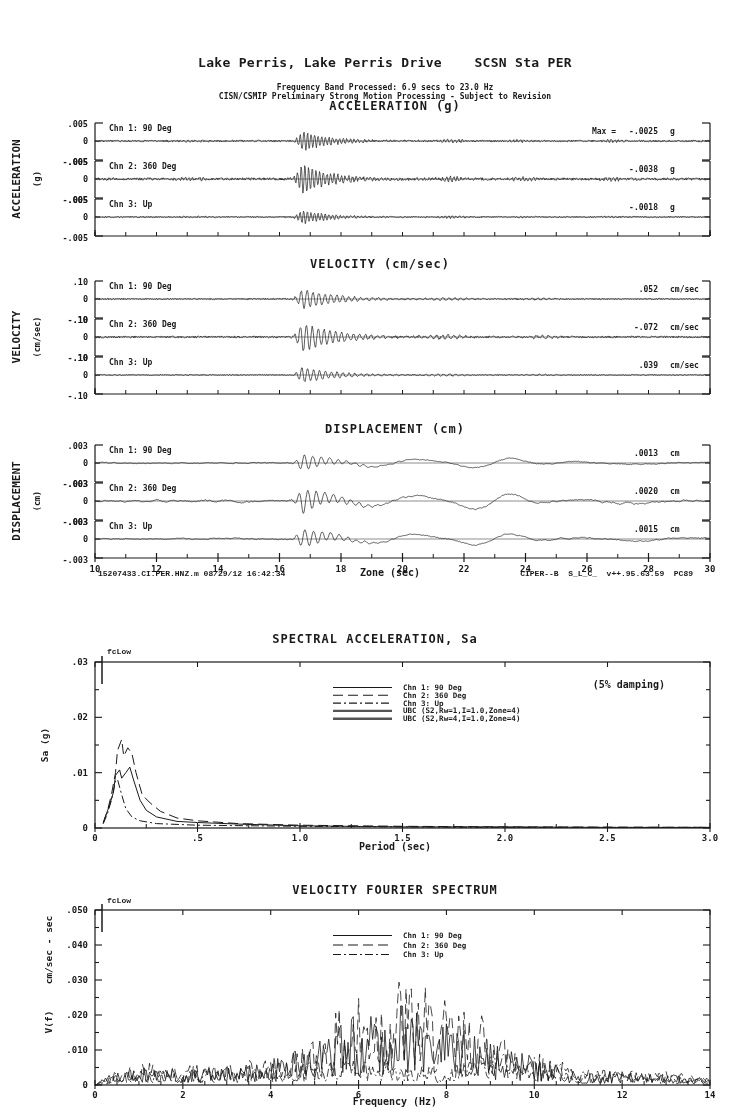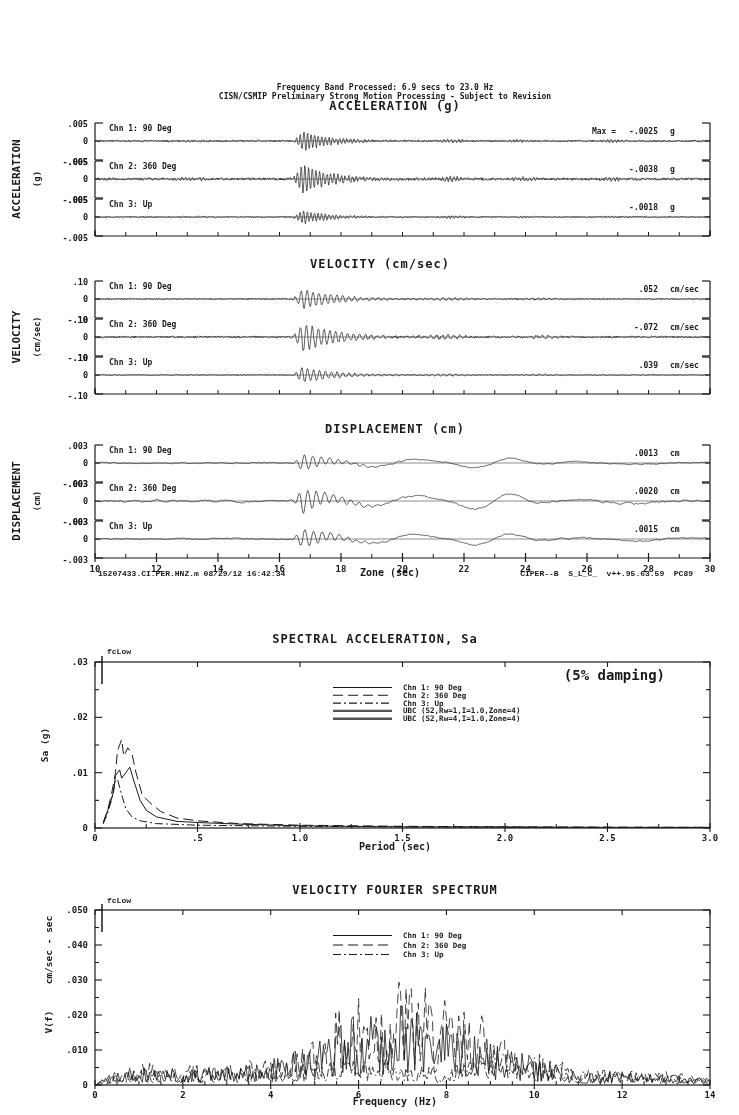--- a/index.html
+++ b/index.html
@@ -7,21 +7,21 @@
         font-family:"DejaVu Sans Mono","Liberation Mono",monospace;font-weight:bold;color:#1a1a1a;}
   .abs{position:absolute;}
   .txt{white-space:pre;line-height:1.05;}
   .ctr{transform:translateX(-50%);}
   .rot{position:absolute;transform:translate(-50%,-50%) rotate(-90deg);white-space:pre;}
   .h12{font-size:13px;letter-spacing:0.3px;}
   .h34{font-size:8px;}
   .ptitle{font-size:12px;letter-spacing:1px;}
   .cap{font-size:10px;}
   .small{font-size:8px;font-family:Liberation Mono, monospace;}
-  .ann{font-size:14px;}
+  .ann{font-size:10px;margin-top:12px;}
   svg text{font-family:"DejaVu Sans Mono","Liberation Mono",monospace;font-weight:bold;fill:#1a1a1a;}
 </style>
 </head>
 <body>
 
 <div class="page">
 
   <svg id="gfx" class="abs" style="left:0;top:0" width="739" height="1115">
       <g>
         <line x1="95" y1="123" x2="95" y2="160" stroke="#1a1a1a" stroke-width="1.2"></line>
@@ -398,20 +398,21 @@
         <line x1="333" y1="945" x2="392" y2="945" stroke="#1a1a1a" stroke-width="1.1" stroke-dasharray="10,5"></line>
         <text x="403" y="947.5" text-anchor="start" font-size="7.5">Chn 2: 360 Deg</text>
         <line x1="333" y1="954.5" x2="392" y2="954.5" stroke="#1a1a1a" stroke-width="1.1" stroke-dasharray="8,3,2,3"></line>
         <text x="403" y="957" text-anchor="start" font-size="7.5">Chn 3: Up</text>
         <path d="M95.0 1085.0L96.8 1084.5L98.5 1083.4L100.3 1082.7L102.0 1079.7L103.8 1081.7L105.5 1078.0L107.3 1081.4L109.1 1083.7L110.8 1078.3L112.6 1076.5L114.3 1081.3L116.1 1081.0L117.8 1073.0L119.6 1079.8L121.4 1081.7L123.1 1081.0L124.9 1074.4L126.6 1072.3L128.4 1079.8L130.1 1080.1L131.9 1075.6L133.7 1080.5L135.4 1077.7L137.2 1081.0L138.9 1075.4L140.7 1078.6L142.4 1082.3L144.2 1067.8L146.0 1080.6L147.7 1082.4L149.5 1072.2L151.2 1075.8L153.0 1075.5L154.7 1070.5L156.5 1080.3L158.3 1071.5L160.0 1076.5L161.8 1074.9L163.5 1080.9L165.3 1080.8L167.0 1072.0L168.8 1075.4L170.6 1079.9L172.3 1069.2L174.1 1072.5L175.8 1080.5L177.6 1082.6L179.3 1080.5L181.1 1082.9L182.9 1077.0L184.6 1081.2L186.4 1075.6L188.1 1081.9L189.9 1078.3L191.6 1069.9L193.4 1071.9L195.2 1078.4L196.9 1070.8L198.7 1082.2L200.4 1081.0L202.2 1075.6L203.9 1069.3L205.7 1069.2L207.5 1075.0L209.2 1068.2L211.0 1079.9L212.7 1075.0L214.5 1079.8L216.2 1074.8L218.0 1079.9L219.8 1080.2L221.5 1069.0L223.3 1074.5L225.0 1080.0L226.8 1080.9L228.5 1068.0L230.3 1078.7L232.1 1072.1L233.8 1081.4L235.6 1077.9L237.3 1073.7L239.1 1079.3L240.8 1069.1L242.6 1071.7L244.4 1073.2L246.1 1067.1L247.9 1082.2L249.6 1065.5L251.4 1078.9L253.1 1074.3L254.9 1081.8L256.7 1064.8L258.4 1071.9L260.2 1078.9L261.9 1072.3L263.7 1078.2L265.4 1070.8L267.2 1072.5L269.0 1079.8L270.7 1078.2L272.5 1063.9L274.2 1076.7L276.0 1081.5L277.7 1058.5L279.5 1071.7L281.3 1060.2L283.0 1062.2L284.8 1071.2L286.5 1063.4L288.3 1078.5L290.0 1077.1L291.8 1075.8L293.6 1053.0L295.3 1051.0L297.1 1077.4L298.8 1079.3L300.6 1066.4L302.3 1067.7L304.1 1054.4L305.9 1075.4L307.6 1067.0L309.4 1051.8L311.1 1070.2L312.9 1075.2L314.6 1077.1L316.4 1070.7L318.2 1054.7L319.9 1041.0L321.7 1069.2L323.4 1046.5L325.2 1054.2L326.9 1052.5L328.7 1039.1L330.5 1053.4L332.2 1076.2L334.0 1075.3L335.7 1036.4L337.5 1037.2L339.2 1029.4L341.0 1025.3L342.8 1072.5L344.5 1039.9L346.3 1069.4L348.0 1042.3L349.8 1065.9L351.5 1019.6L353.3 1016.6L355.1 1075.7L356.8 1053.7L358.6 1075.3L360.3 1075.5L362.1 1038.5L363.8 1072.3L365.6 1058.2L367.4 1038.9L369.1 1045.8L370.9 1016.5L372.6 1039.4L374.4 1024.2L376.1 1027.9L377.9 1034.2L379.7 1072.1L381.4 1036.8L383.2 1074.4L384.9 1030.0L386.7 1060.4L388.4 1065.4L390.2 1042.3L392.0 1070.4L393.7 1066.9L395.5 1040.3L397.2 1060.7L399.0 1060.3L400.7 1005.9L402.5 1006.2L404.3 1060.1L406.0 1026.9L407.8 1072.9L409.5 1049.4L411.3 1018.9L413.0 1025.5L414.8 1070.4L416.6 1012.9L418.3 1045.9L420.1 1026.4L421.8 1029.8L423.6 1072.1L425.3 1036.1L427.1 1035.7L428.9 1035.2L430.6 1043.8L432.4 1058.2L434.1 1063.9L435.9 1056.6L437.6 1045.5L439.4 1039.4L441.2 1062.2L442.9 1027.1L444.7 1060.3L446.4 1023.8L448.2 1056.4L449.9 1035.3L451.7 1035.1L453.5 1058.2L455.2 1071.6L457.0 1033.4L458.7 1042.3L460.5 1073.3L462.2 1049.9L464.0 1030.2L465.8 1073.6L467.5 1076.0L469.3 1071.9L471.0 1074.5L472.8 1070.0L474.5 1036.3L476.3 1066.0L478.1 1075.7L479.8 1046.8L481.6 1058.7L483.3 1058.5L485.1 1065.8L486.8 1048.3L488.6 1072.9L490.4 1044.0L492.1 1063.4L493.9 1066.5L495.6 1079.8L497.4 1046.2L499.1 1069.9L500.9 1072.4L502.7 1066.2L504.4 1077.4L506.2 1069.3L507.9 1070.6L509.7 1070.2L511.4 1051.7L513.2 1063.5L515.0 1071.6L516.7 1057.1L518.5 1069.0L520.2 1080.6L522.0 1053.4L523.7 1068.8L525.5 1069.9L527.3 1069.4L529.0 1055.2L530.8 1058.9L532.5 1062.1L534.3 1079.7L536.0 1063.2L537.8 1081.5L539.6 1060.9L541.3 1081.3L543.1 1070.4L544.8 1073.4L546.6 1070.5L548.3 1079.2L550.1 1076.9L551.9 1069.0L553.6 1078.4L555.4 1064.8L557.1 1067.0L558.9 1072.7L560.6 1073.8L562.4 1079.4L564.2 1081.3L565.9 1080.2L567.7 1076.7L569.4 1082.3L571.2 1080.0L572.9 1071.0L574.7 1075.1L576.5 1079.9L578.2 1076.4L580.0 1081.0L581.7 1083.2L583.5 1083.1L585.2 1083.0L587.0 1083.3L588.8 1079.2L590.5 1073.8L592.3 1073.9L594.0 1082.4L595.8 1079.1L597.5 1076.5L599.3 1082.3L601.1 1082.9L602.8 1077.2L604.6 1083.3L606.3 1077.9L608.1 1082.2L609.8 1071.2L611.6 1082.2L613.4 1074.5L615.1 1071.8L616.9 1073.4L618.6 1079.4L620.4 1082.9L622.1 1071.7L623.9 1076.4L625.7 1077.2L627.4 1077.0L629.2 1079.5L630.9 1073.1L632.7 1082.4L634.4 1079.5L636.2 1078.4L638.0 1081.3L639.7 1077.9L641.5 1076.0L643.2 1077.4L645.0 1078.3L646.7 1079.9L648.5 1081.2L650.3 1074.3L652.0 1082.0L653.8 1079.2L655.5 1080.5L657.3 1078.4L659.0 1080.3L660.8 1074.9L662.6 1076.8L664.3 1082.8L666.1 1079.4L667.8 1081.0L669.6 1081.3L671.3 1079.5L673.1 1083.3L674.9 1080.6L676.6 1082.0L678.4 1075.8L680.1 1083.4L681.9 1080.1L683.6 1083.1L685.4 1082.2L687.2 1082.1L688.9 1082.0L690.7 1079.7L692.4 1082.6L694.2 1083.9L695.9 1079.1L697.7 1079.7L699.5 1080.6L701.2 1078.4L703.0 1080.7L704.7 1082.6L706.5 1078.0L708.2 1079.7L710.0 1083.7" fill="none" stroke="#1a1a1a" stroke-width="0.8"></path>
         <path d="M95.0 1085.0L96.8 1084.5L98.5 1082.6L100.3 1081.7L102.0 1083.4L103.8 1080.8L105.5 1082.3L107.3 1078.8L109.1 1075.4L110.8 1079.4L112.6 1081.5L114.3 1072.6L116.1 1074.0L117.8 1080.0L119.6 1081.1L121.4 1076.3L123.1 1072.3L124.9 1073.2L126.6 1082.4L128.4 1075.0L130.1 1066.1L131.9 1081.7L133.7 1070.8L135.4 1081.6L137.2 1077.5L138.9 1081.0L140.7 1078.9L142.4 1064.1L144.2 1071.3L146.0 1081.6L147.7 1079.4L149.5 1063.3L151.2 1072.9L153.0 1064.7L154.7 1076.9L156.5 1074.1L158.3 1081.7L160.0 1081.6L161.8 1072.1L163.5 1071.3L165.3 1078.8L167.0 1070.5L168.8 1079.5L170.6 1078.0L172.3 1068.8L174.1 1066.1L175.8 1074.3L177.6 1079.9L179.3 1078.7L181.1 1078.7L182.9 1081.8L184.6 1071.7L186.4 1071.3L188.1 1071.0L189.9 1065.7L191.6 1081.7L193.4 1065.3L195.2 1076.3L196.9 1065.4L198.7 1081.1L200.4 1081.4L202.2 1082.4L203.9 1077.6L205.7 1075.3L207.5 1072.7L209.2 1066.4L211.0 1081.8L212.7 1070.4L214.5 1065.5L216.2 1079.0L218.0 1070.7L219.8 1080.5L221.5 1074.6L223.3 1068.2L225.0 1081.3L226.8 1064.1L228.5 1073.6L230.3 1065.5L232.1 1075.9L233.8 1072.8L235.6 1077.5L237.3 1072.1L239.1 1077.6L240.8 1068.6L242.6 1077.9L244.4 1074.7L246.1 1065.1L247.9 1068.7L249.6 1060.5L251.4 1063.2L253.1 1074.5L254.9 1071.8L256.7 1077.3L258.4 1080.7L260.2 1067.4L261.9 1076.6L263.7 1064.5L265.4 1060.8L267.2 1080.6L269.0 1072.4L270.7 1062.5L272.5 1079.8L274.2 1056.2L276.0 1078.5L277.7 1063.6L279.5 1063.3L281.3 1076.9L283.0 1071.5L284.8 1077.9L286.5 1062.7L288.3 1072.9L290.0 1076.3L291.8 1062.1L293.6 1051.0L295.3 1072.1L297.1 1053.7L298.8 1069.2L300.6 1077.3L302.3 1048.5L304.1 1069.1L305.9 1079.5L307.6 1052.5L309.4 1056.7L311.1 1044.3L312.9 1041.8L314.6 1073.5L316.4 1055.6L318.2 1060.3L319.9 1073.1L321.7 1077.2L323.4 1045.1L325.2 1043.6L326.9 1066.4L328.7 1066.6L330.5 1062.8L332.2 1076.2L334.0 1067.8L335.7 1013.0L337.5 1044.3L339.2 1009.6L341.0 1069.0L342.8 1068.2L344.5 1041.0L346.3 1059.9L348.0 1052.0L349.8 1048.2L351.5 1048.6L353.3 1024.3L355.1 1048.7L356.8 1053.0L358.6 998.5L360.3 1052.8L362.1 1038.0L363.8 1026.6L365.6 1032.5L367.4 1027.9L369.1 1059.0L370.9 1051.6L372.6 1053.6L374.4 1051.6L376.1 1017.6L377.9 1059.3L379.7 1062.9L381.4 1013.4L383.2 1051.0L384.9 1065.6L386.7 1050.6L388.4 1070.2L390.2 1024.1L392.0 1058.9L393.7 1033.4L395.5 1043.3L397.2 1007.2L399.0 982.2L400.7 994.2L402.5 1036.2L404.3 1062.4L406.0 988.8L407.8 1029.0L409.5 994.2L411.3 988.8L413.0 1038.4L414.8 1064.5L416.6 1022.6L418.3 1003.1L420.1 1060.9L421.8 1046.5L423.6 1032.8L425.3 987.6L427.1 1039.0L428.9 1003.6L430.6 1006.3L432.4 1017.4L434.1 1072.0L435.9 1071.5L437.6 1066.3L439.4 1042.0L441.2 1028.0L442.9 1021.3L444.7 1000.6L446.4 1018.2L448.2 1034.6L449.9 1017.2L451.7 1016.2L453.5 1038.2L455.2 1056.9L457.0 1050.4L458.7 1015.9L460.5 1033.0L462.2 1057.8L464.0 1012.1L465.8 1038.4L467.5 1059.7L469.3 1021.6L471.0 1070.1L472.8 1057.9L474.5 1075.6L476.3 1073.4L478.1 1039.1L479.8 1033.6L481.6 1015.8L483.3 1022.5L485.1 1053.0L486.8 1036.6L488.6 1071.5L490.4 1065.2L492.1 1072.1L493.9 1075.8L495.6 1065.5L497.4 1057.7L499.1 1050.8L500.9 1042.5L502.7 1038.6L504.4 1040.2L506.2 1072.0L507.9 1049.2L509.7 1058.0L511.4 1062.3L513.2 1061.7L515.0 1062.8L516.7 1064.9L518.5 1069.3L520.2 1070.7L522.0 1076.3L523.7 1064.1L525.5 1073.3L527.3 1064.5L529.0 1064.5L530.8 1061.6L532.5 1069.7L534.3 1078.5L536.0 1080.9L537.8 1078.5L539.6 1054.2L541.3 1080.3L543.1 1058.1L544.8 1072.2L546.6 1070.6L548.3 1080.2L550.1 1062.0L551.9 1081.0L553.6 1075.1L555.4 1078.3L557.1 1067.5L558.9 1071.4L560.6 1081.1L562.4 1062.1L564.2 1068.2L565.9 1070.8L567.7 1068.2L569.4 1074.0L571.2 1069.1L572.9 1075.1L574.7 1081.0L576.5 1082.2L578.2 1082.2L580.0 1082.5L581.7 1080.3L583.5 1074.0L585.2 1074.1L587.0 1076.0L588.8 1068.8L590.5 1082.9L592.3 1078.7L594.0 1079.6L595.8 1080.3L597.5 1072.0L599.3 1076.9L601.1 1081.4L602.8 1070.4L604.6 1070.4L606.3 1080.8L608.1 1077.5L609.8 1072.4L611.6 1071.2L613.4 1075.3L615.1 1077.1L616.9 1073.6L618.6 1080.5L620.4 1078.3L622.1 1074.8L623.9 1077.7L625.7 1075.8L627.4 1077.6L629.2 1077.7L630.9 1071.5L632.7 1071.3L634.4 1074.6L636.2 1080.6L638.0 1076.5L639.7 1076.0L641.5 1073.1L643.2 1079.7L645.0 1072.9L646.7 1080.6L648.5 1072.9L650.3 1079.4L652.0 1080.3L653.8 1077.9L655.5 1073.5L657.3 1076.7L659.0 1073.1L660.8 1075.7L662.6 1082.3L664.3 1080.9L666.1 1071.6L667.8 1078.6L669.6 1081.1L671.3 1076.8L673.1 1074.9L674.9 1075.5L676.6 1075.9L678.4 1082.2L680.1 1074.3L681.9 1073.7L683.6 1078.5L685.4 1079.4L687.2 1083.2L688.9 1079.2L690.7 1074.4L692.4 1077.3L694.2 1080.2L695.9 1080.1L697.7 1078.2L699.5 1077.2L701.2 1079.5L703.0 1083.5L704.7 1082.7L706.5 1083.2L708.2 1083.1L710.0 1081.2" fill="none" stroke="#1a1a1a" stroke-width="0.8" stroke-dasharray="10,5"></path>
         <path d="M95.0 1085.0L96.8 1084.7L98.5 1083.8L100.3 1084.4L102.0 1084.2L103.8 1080.5L105.5 1084.1L107.3 1083.9L109.1 1078.1L110.8 1083.1L112.6 1082.5L114.3 1076.9L116.1 1075.5L117.8 1083.5L119.6 1080.0L121.4 1081.6L123.1 1080.6L124.9 1076.3L126.6 1075.9L128.4 1071.9L130.1 1081.2L131.9 1082.8L133.7 1070.3L135.4 1078.8L137.2 1074.8L138.9 1077.9L140.7 1071.1L142.4 1073.8L144.2 1074.8L146.0 1068.2L147.7 1080.5L149.5 1075.6L151.2 1080.9L153.0 1083.0L154.7 1071.9L156.5 1071.5L158.3 1077.2L160.0 1070.8L161.8 1073.5L163.5 1073.0L165.3 1069.6L167.0 1077.0L168.8 1074.6L170.6 1080.5L172.3 1080.9L174.1 1073.6L175.8 1082.9L177.6 1080.4L179.3 1078.0L181.1 1074.8L182.9 1074.1L184.6 1081.8L186.4 1074.6L188.1 1082.6L189.9 1071.2L191.6 1072.2L193.4 1082.8L195.2 1070.4L196.9 1080.0L198.7 1079.0L200.4 1082.8L202.2 1078.7L203.9 1070.1L205.7 1072.3L207.5 1070.8L209.2 1070.4L211.0 1075.2L212.7 1081.4L214.5 1082.5L216.2 1072.2L218.0 1072.7L219.8 1079.3L221.5 1073.3L223.3 1070.9L225.0 1069.2L226.8 1068.3L228.5 1068.4L230.3 1079.9L232.1 1078.4L233.8 1079.2L235.6 1074.9L237.3 1082.6L239.1 1078.0L240.8 1068.1L242.6 1076.9L244.4 1072.0L246.1 1081.5L247.9 1081.1L249.6 1074.4L251.4 1081.0L253.1 1070.6L254.9 1068.5L256.7 1080.6L258.4 1078.8L260.2 1070.9L261.9 1078.3L263.7 1078.8L265.4 1075.0L267.2 1068.1L269.0 1066.8L270.7 1071.8L272.5 1081.9L274.2 1076.8L276.0 1070.2L277.7 1079.2L279.5 1075.6L281.3 1078.9L283.0 1082.3L284.8 1076.3L286.5 1075.3L288.3 1074.5L290.0 1070.5L291.8 1077.4L293.6 1080.9L295.3 1080.1L297.1 1081.0L298.8 1074.8L300.6 1074.0L302.3 1065.2L304.1 1081.7L305.9 1067.2L307.6 1065.8L309.4 1062.4L311.1 1069.9L312.9 1069.3L314.6 1080.3L316.4 1061.1L318.2 1078.5L319.9 1078.8L321.7 1071.3L323.4 1073.6L325.2 1081.5L326.9 1078.6L328.7 1068.0L330.5 1069.5L332.2 1071.8L334.0 1061.1L335.7 1078.5L337.5 1079.1L339.2 1075.8L341.0 1076.8L342.8 1061.9L344.5 1064.7L346.3 1061.0L348.0 1063.8L349.8 1063.1L351.5 1073.6L353.3 1061.2L355.1 1073.2L356.8 1073.4L358.6 1073.5L360.3 1078.8L362.1 1069.8L363.8 1062.7L365.6 1062.1L367.4 1081.2L369.1 1065.7L370.9 1076.0L372.6 1066.9L374.4 1073.9L376.1 1075.9L377.9 1070.8L379.7 1074.2L381.4 1080.4L383.2 1070.3L384.9 1070.7L386.7 1063.0L388.4 1073.2L390.2 1069.3L392.0 1080.7L393.7 1069.5L395.5 1068.5L397.2 1080.4L399.0 1078.6L400.7 1069.3L402.5 1072.5L404.3 1080.7L406.0 1068.0L407.8 1081.0L409.5 1071.2L411.3 1070.8L413.0 1080.2L414.8 1081.1L416.6 1081.5L418.3 1072.6L420.1 1077.2L421.8 1066.6L423.6 1076.5L425.3 1075.1L427.1 1080.3L428.9 1067.4L430.6 1075.6L432.4 1067.9L434.1 1070.5L435.9 1079.1L437.6 1082.7L439.4 1079.7L441.2 1082.6L442.9 1080.0L444.7 1075.9L446.4 1082.6L448.2 1078.1L449.9 1080.7L451.7 1069.1L453.5 1080.6L455.2 1080.4L457.0 1063.7L458.7 1078.6L460.5 1064.6L462.2 1078.2L464.0 1062.7L465.8 1076.6L467.5 1069.3L469.3 1062.4L471.0 1063.3L472.8 1066.7L474.5 1062.7L476.3 1069.1L478.1 1071.1L479.8 1054.2L481.6 1064.5L483.3 1062.7L485.1 1069.0L486.8 1075.9L488.6 1078.3L490.4 1056.7L492.1 1074.8L493.9 1044.4L495.6 1068.8L497.4 1050.7L499.1 1070.2L500.9 1062.9L502.7 1055.5L504.4 1053.6L506.2 1053.8L507.9 1077.7L509.7 1072.6L511.4 1070.2L513.2 1073.5L515.0 1053.6L516.7 1078.8L518.5 1064.6L520.2 1068.5L522.0 1075.3L523.7 1072.9L525.5 1071.4L527.3 1065.2L529.0 1078.0L530.8 1073.4L532.5 1075.0L534.3 1057.5L536.0 1065.0L537.8 1074.4L539.6 1061.9L541.3 1080.8L543.1 1079.7L544.8 1062.8L546.6 1073.6L548.3 1081.0L550.1 1060.9L551.9 1078.7L553.6 1070.4L555.4 1066.1L557.1 1064.7L558.9 1066.2L560.6 1064.3L562.4 1076.3L564.2 1078.7L565.9 1073.1L567.7 1074.5L569.4 1082.9L571.2 1076.1L572.9 1080.2L574.7 1077.1L576.5 1078.9L578.2 1078.8L580.0 1080.6L581.7 1072.7L583.5 1071.9L585.2 1078.5L587.0 1074.8L588.8 1078.1L590.5 1076.5L592.3 1083.1L594.0 1080.2L595.8 1074.6L597.5 1071.1L599.3 1076.0L601.1 1075.1L602.8 1080.8L604.6 1074.6L606.3 1077.5L608.1 1082.0L609.8 1072.4L611.6 1083.3L613.4 1074.5L615.1 1074.4L616.9 1072.3L618.6 1072.8L620.4 1075.1L622.1 1074.1L623.9 1076.5L625.7 1075.3L627.4 1080.9L629.2 1072.4L630.9 1082.2L632.7 1078.9L634.4 1082.5L636.2 1072.7L638.0 1081.6L639.7 1077.2L641.5 1074.4L643.2 1079.4L645.0 1077.5L646.7 1082.4L648.5 1076.1L650.3 1075.5L652.0 1082.8L653.8 1076.9L655.5 1079.2L657.3 1081.6L659.0 1076.2L660.8 1083.7L662.6 1074.3L664.3 1082.1L666.1 1080.8L667.8 1075.8L669.6 1083.7L671.3 1075.4L673.1 1078.4L674.9 1079.7L676.6 1083.5L678.4 1083.3L680.1 1076.1L681.9 1082.9L683.6 1079.1L685.4 1079.0L687.2 1083.1L688.9 1078.9L690.7 1078.1L692.4 1081.9L694.2 1079.2L695.9 1084.0L697.7 1079.3L699.5 1077.4L701.2 1082.3L703.0 1077.9L704.7 1079.9L706.5 1081.9L708.2 1080.1L710.0 1079.0" fill="none" stroke="#1a1a1a" stroke-width="0.8" stroke-dasharray="8,3,2,3"></path>
       </g>
     </svg>
 
+  <div class="abs txt ctr h12" style="left:385px;top:56px">Lake Perris, Lake Perris Drive    SCSN Sta PER</div>
   <div class="abs txt ctr h34" style="left:385px;top:84px">Frequency Band Processed: 6.9 secs to 23.0 Hz</div>
   <div class="abs txt ctr h34" style="left:385px;top:93px">CISN/CSMIP Preliminary Strong Motion Processing - Subject to Revision</div>
 
   <div class="abs txt ctr ptitle" style="left:395px;top:100px">ACCELERATION (g)</div>
   <div class="abs txt ctr ptitle" style="left:380px;top:258px">VELOCITY (cm/sec)</div>
   <div class="abs txt ctr ptitle" style="left:395px;top:423px">DISPLACEMENT (cm)</div>
   <div class="abs txt ctr ptitle" style="left:375px;top:633px">SPECTRAL ACCELERATION, Sa</div>
   <div class="abs txt ctr ptitle" style="left:395px;top:884px">VELOCITY FOURIER SPECTRUM</div>
 
   <div class="rot" style="left:16px;top:179px;font-size:11px">ACCELERATION</div>

